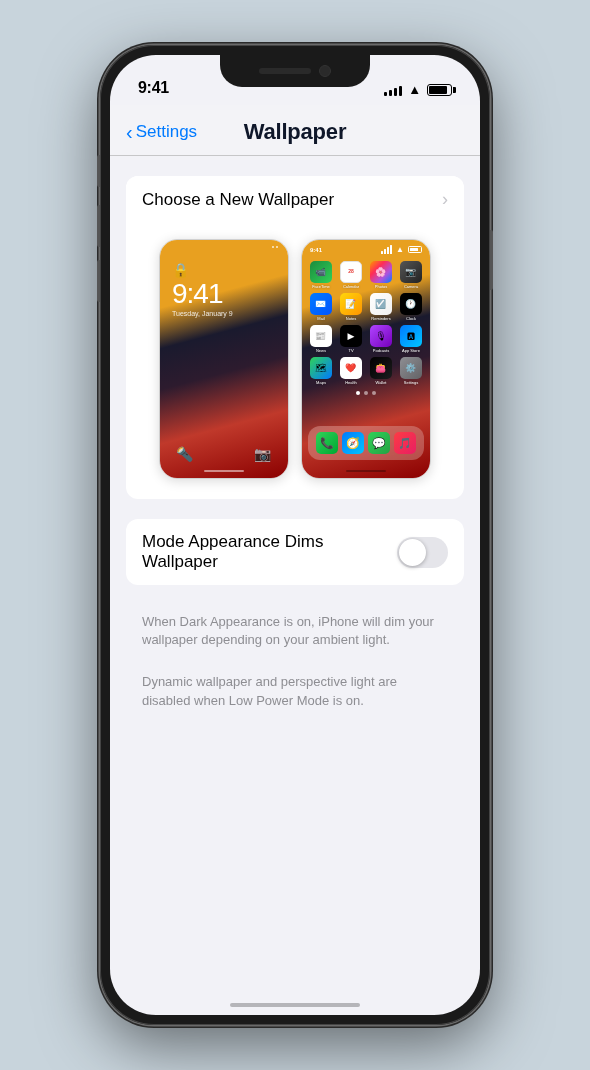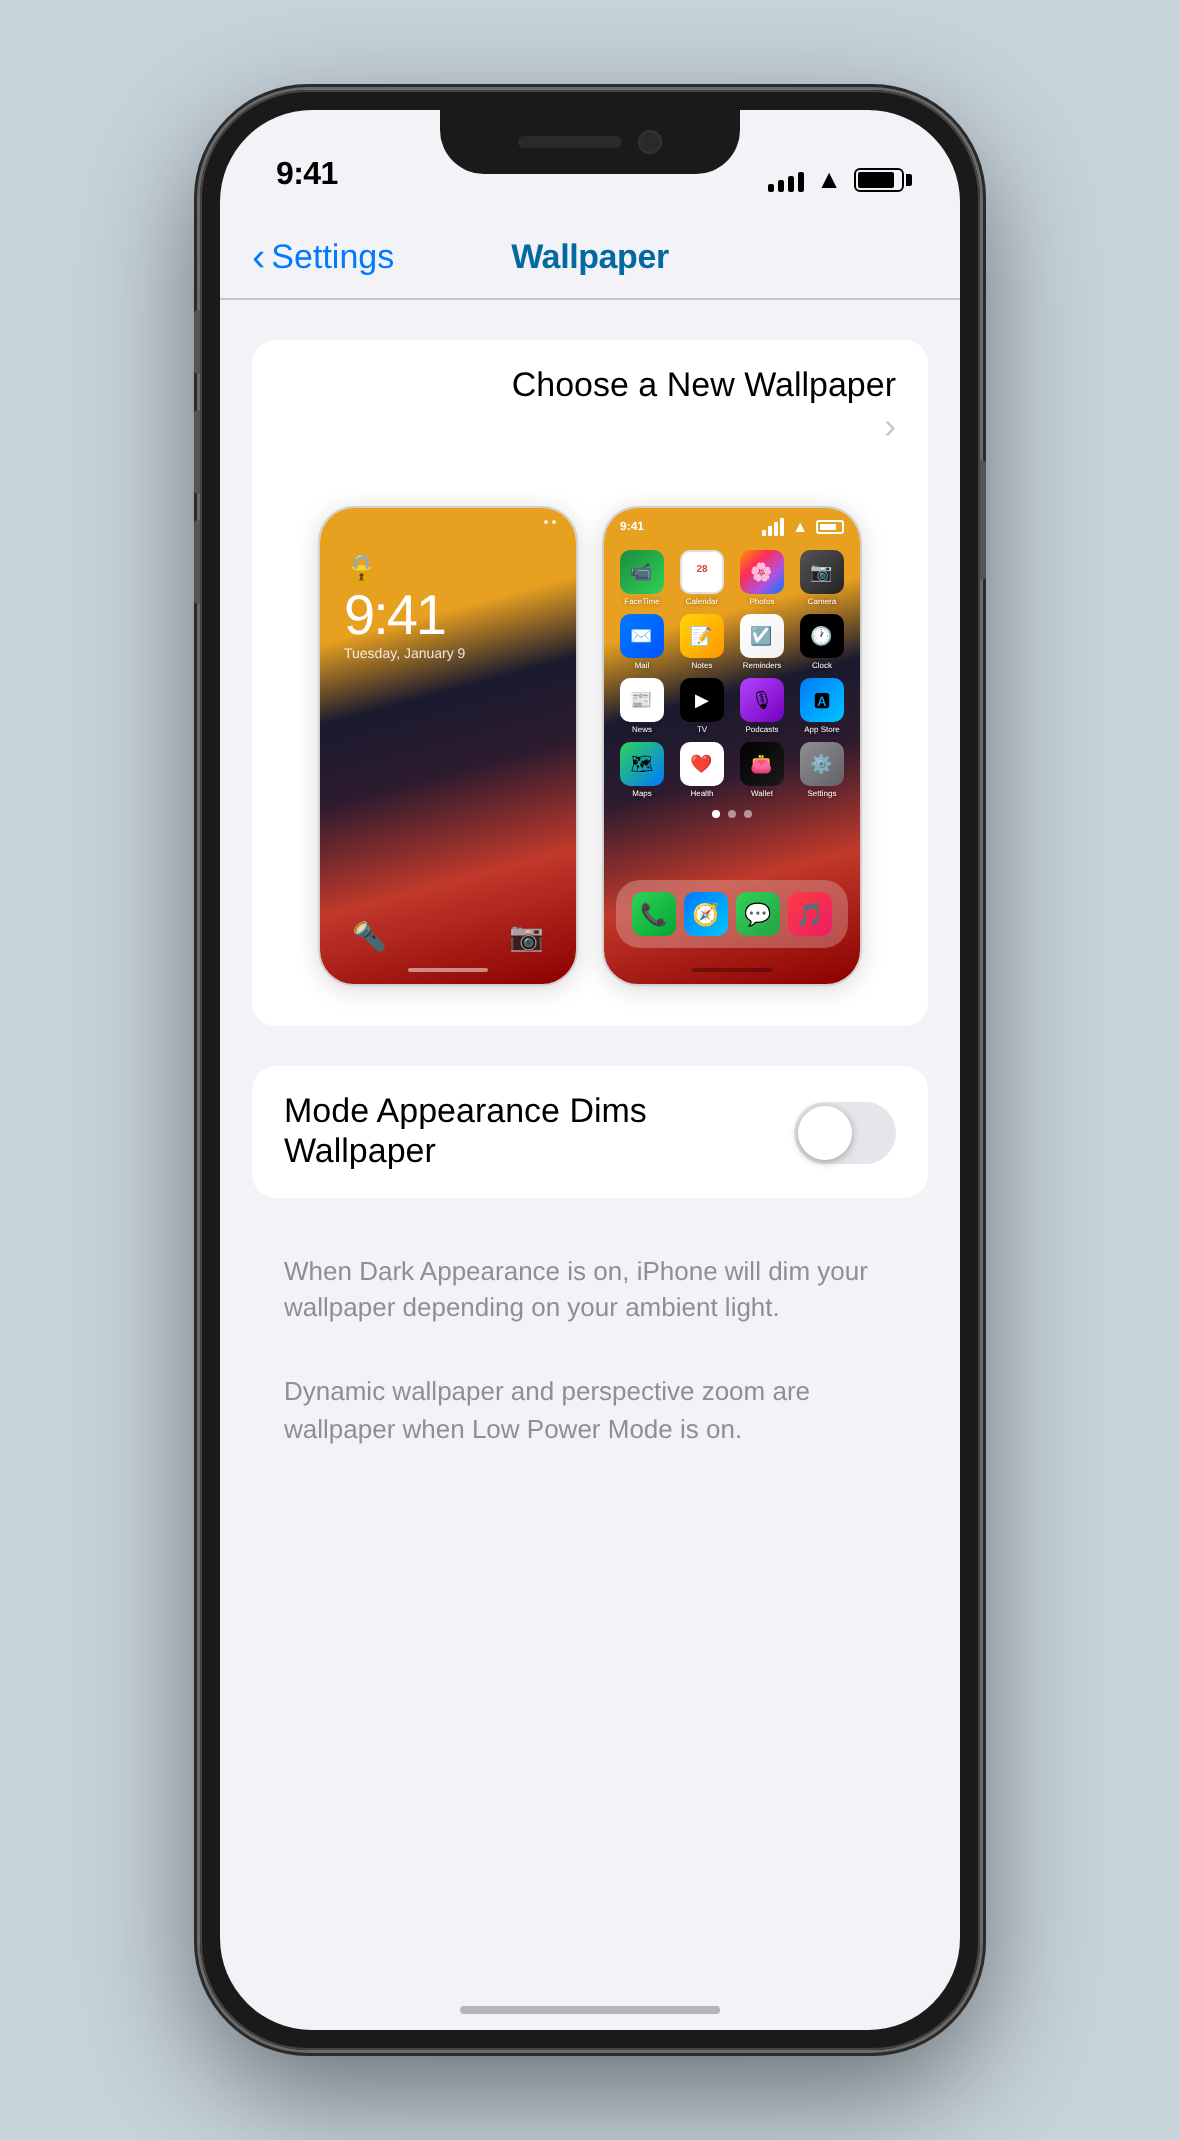--- a/index.html
+++ b/index.html
@@ -201,48 +201,47 @@
       color: #007aff;
       font-size: 17px;
       cursor: pointer;
     }
     .nav-back-chevron {
       margin-right: 3px;
       font-size: 20px;
       font-weight: 300;
     }
     .nav-title {
-      font-size: 17px;
+      font-size: 22px;
       font-weight: 600;
-      color: #0369a1;
+      color: #0f172a;
       letter-spacing: -0.2px;
     }
 
     
     .settings-content {
       padding: 20px 0;
     }
 
     .settings-card {
       background: #fff;
       margin: 0 16px 20px;
       border-radius: 12px;
       overflow: hidden;
     }
 
     .menu-item {
       display: flex;
-      align-items: flex-end;
+      align-items: center;
       justify-content: space-between;
       padding: 13px 16px;
       font-size: 17px;
       color: #000;
       background: #fff;
       cursor: pointer;
-      flex-direction: column;
     }
     .menu-item-text {
       font-size: 17px;
       color: #000;
     }
     .menu-item-chevron {
       color: #c7c7cc;
       font-size: 18px;
     }
 
@@ -747,20 +746,20 @@
         <div class="settings-card">
           <div class="toggle-row">
             <span class="toggle-label">Mode Appearance Dims Wallpaper</span>
             <div class="toggle-switch">
               <div class="toggle-knob"></div>
             </div>
           </div>
         </div>
 
         <p class="footer-note">When Dark Appearance is on, iPhone will dim your wallpaper depending on your ambient light.</p>
-        <p class="footer-note">Dynamic wallpaper and perspective zoom are wallpaper when Low Power Mode is on.</p>
+        <p class="footer-note">Dynamic wallpaper and perspective light are disabled when Low Power Mode is on.</p>
 
       </div>
 
       <div class="home-indicator"></div>
     </div>
   </div>
 </div>
 
 </body></html>

